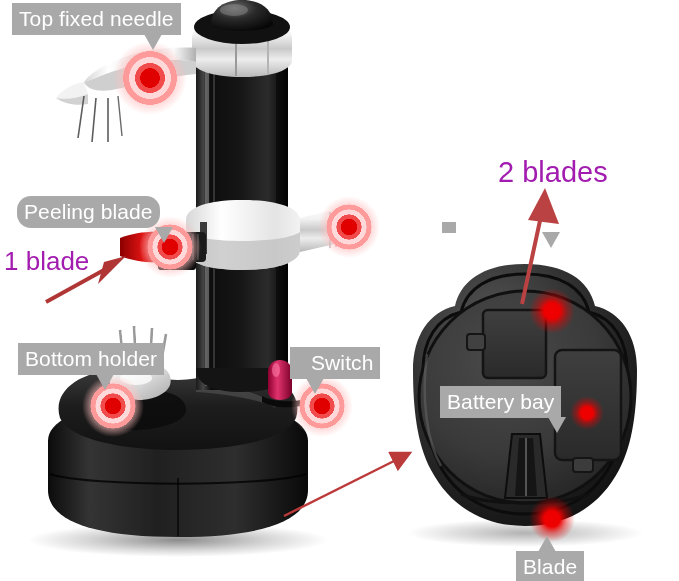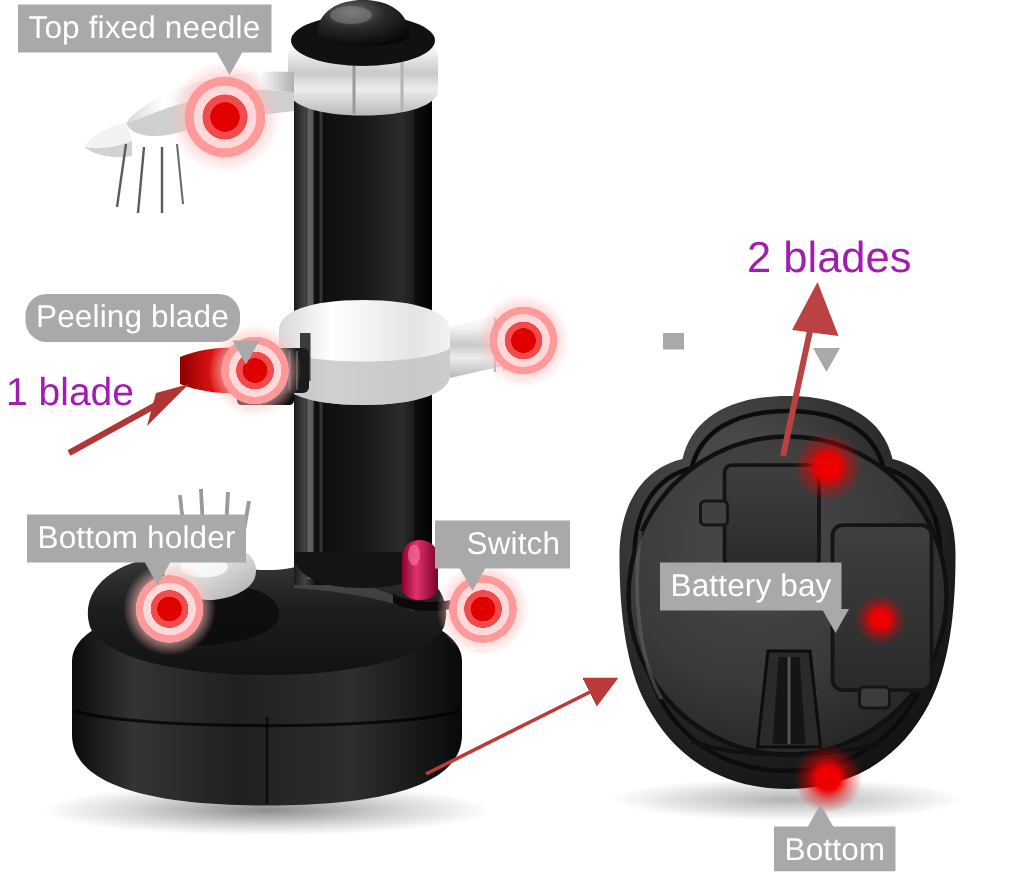--- a/index.html
+++ b/index.html
@@ -345,27 +345,27 @@
 
   <div class="chip pt-down" style="left:290px;top:347px;padding-left:21px;">
     <span>Switch</span>
     <span class="ptr" style="left:16px;"></span>
   </div>
 
   <div class="chip pt-down" style="left:442px;top:222px;">
     <span class="ptr" style="left:100px;"></span>
   </div>
 
-  <div class="chip pt-down" style="left:440px;top:375px;">
+  <div class="chip pt-down" style="left:440px;top:386px;">
     <span>Battery bay</span>
     <span class="ptr" style="left:108px;"></span>
   </div>
 
   <div class="chip pt-up" style="left:516px;top:551px;">
-    <span>Bottom</span>
+    <span>Blade</span>
     <span class="ptr" style="left:22px;"></span>
   </div>
 
   <div class="redword" style="left:4px;top:248px;">1 blade</div>
 
   <div class="redword big" style="left:498px;top:158px;">2 blades</div>
 
 </div>
 
 </body></html>

